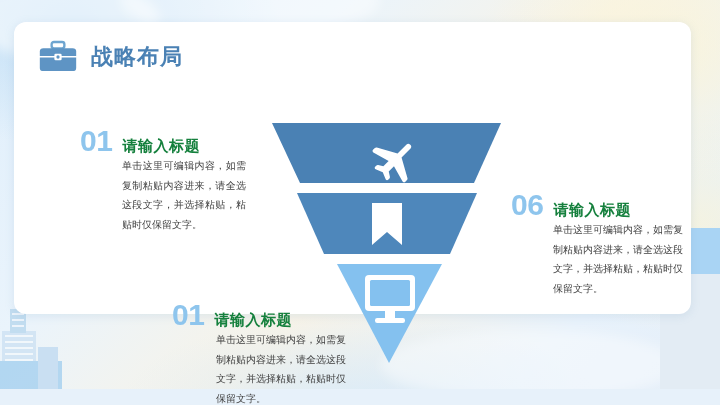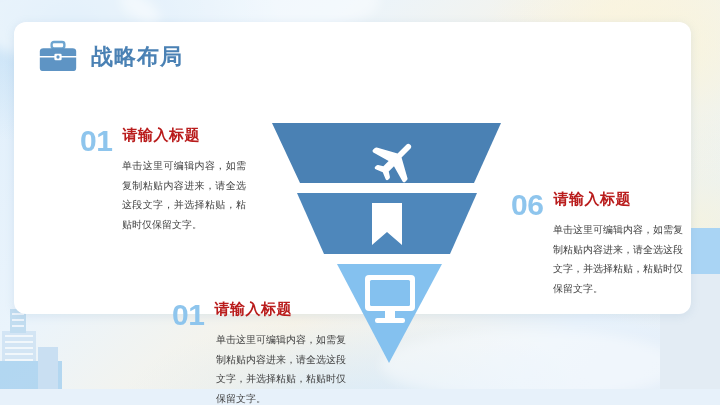--- a/index.html
+++ b/index.html
@@ -105,34 +105,34 @@
     font-weight: bold;
     color: #4a81b4;
     letter-spacing: 1px;
     white-space: nowrap;
   }
 
   
   .block { position: absolute; }
   .block-head {
     display: flex;
-    align-items: flex-start;
+    align-items: flex-end;
     gap: 10px;
   }
   .block-num {
     font-size: 30px;
     font-weight: bold;
     color: #8ec5ed;
     line-height: 1;
     letter-spacing: -0.5px;
   }
   .block-title {
     font-size: 15px;
     font-weight: bold;
-    color: #b91c1c;
+    color: #15803d;
     line-height: 1.25;
     letter-spacing: 0.5px;
     white-space: nowrap;
   }
   .block-body {
     font-size: 10px;
     color: #3f3f3f;
     line-height: 1.95;
     text-align: justify;
     text-justify: inter-ideograph;

